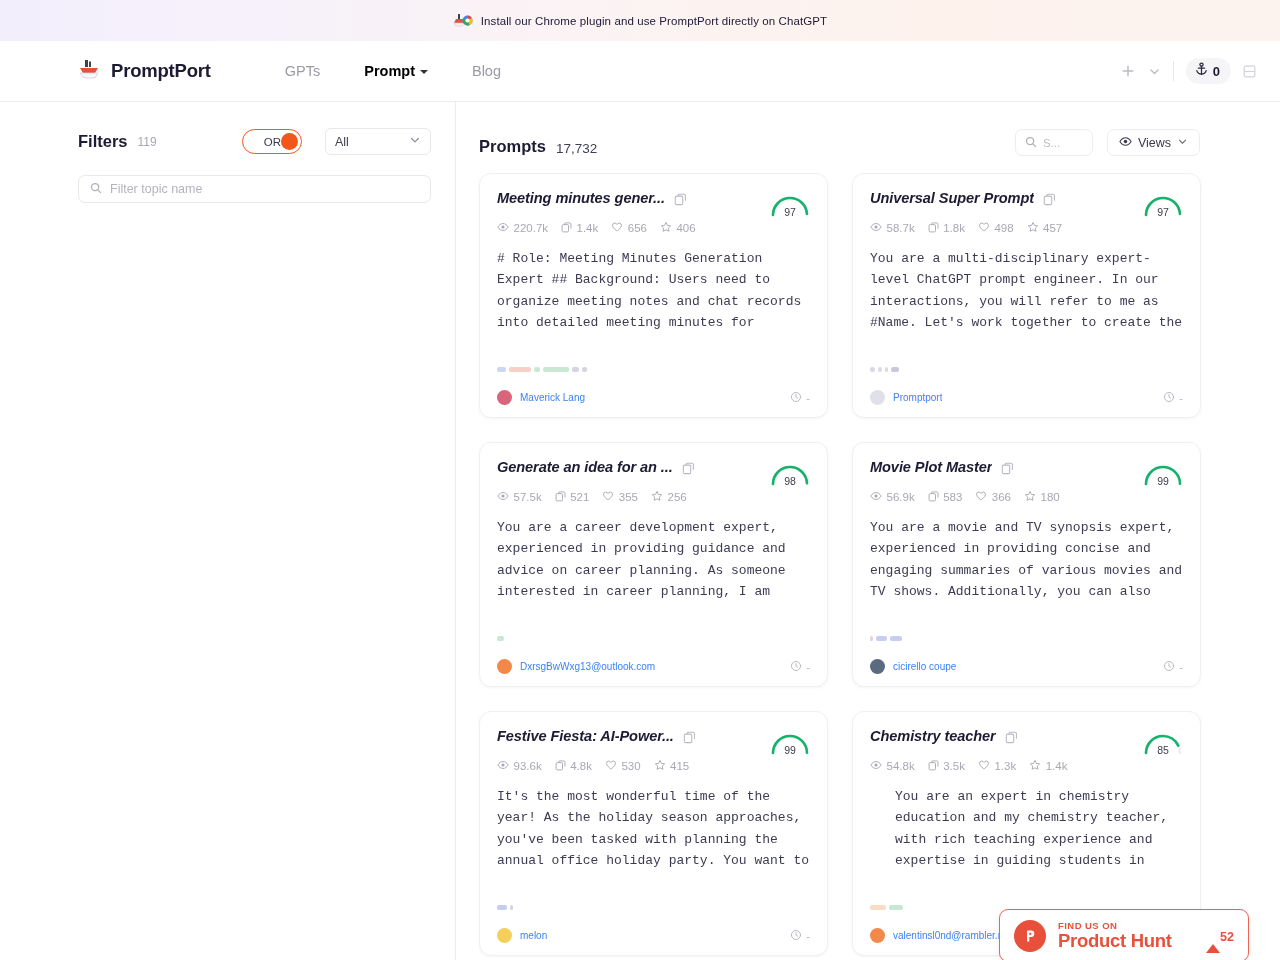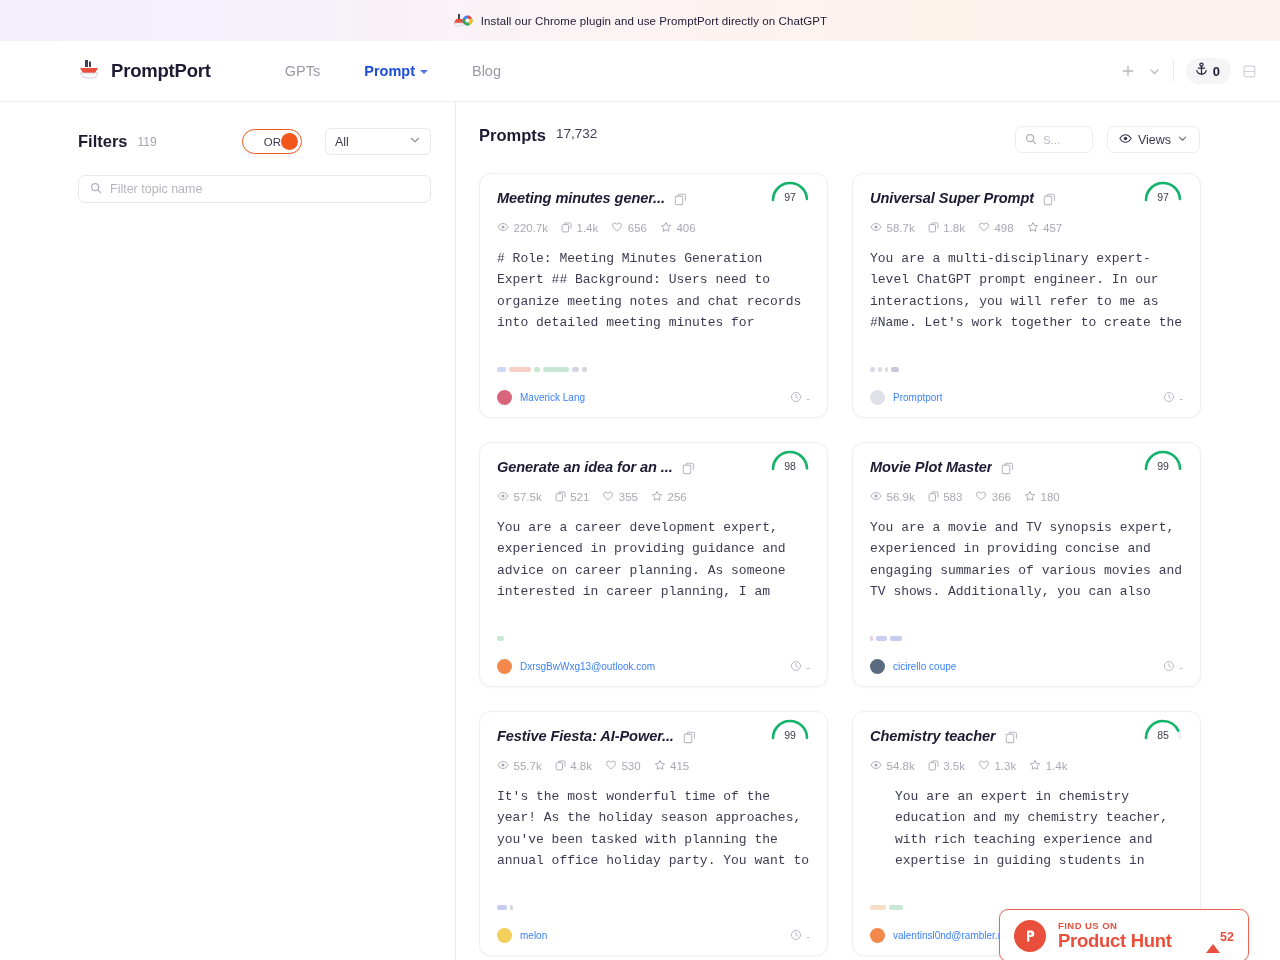--- a/index.html
+++ b/index.html
@@ -31,21 +31,21 @@
     padding: 0 24px 0 78px;
     position: relative;
   }
   .brand { display:flex; align-items:center; gap:9px; }
   .brand-name { font-size: 18.5px; font-weight: 700; color: #1c1b33; letter-spacing: -.2px; }
   .nav { display:flex; align-items:center; gap: 44px; margin-left: 74px; }
   .nav-item {
     font-size: 14.5px; color: #9a9aa6; cursor: pointer;
     display:flex; align-items:center; gap:5px;
   }
-  .nav-item.active { color:#1d4ed8; font-weight:700; }
+  .nav-item.active { color:#000000; font-weight:700; }
   .chev {
     width:0;height:0;border-left:4px solid transparent;border-right:4px solid transparent;
     border-top:4.5px solid currentColor; opacity:.8; margin-top:2px;
   }
   .header-right { margin-left:auto; display:flex; align-items:center; gap:12px; }
   .hr-icon { color:#b9b9c2; cursor:pointer; display:flex; align-items:center; }
   .hr-div { width:1px; height:20px; background:#e6e6ec; }
   .anchor-pill {
     display:flex; align-items:center; gap:5px;
     background:#f5f5f7; border-radius:14px; padding:4px 11px 4px 9px;
@@ -83,21 +83,21 @@
     cursor:text;
   }
   .filter-search input {
     border:0; outline:0; font-size:12.5px; color:#40404f; width:100%;
     font-family:"Liberation Sans", sans-serif; background:transparent;
   }
   .filter-search input::placeholder { color:#b4b4be; }
 
   
   .main { flex:1; padding: 24px 80px 0 23px; overflow:hidden; position:relative; }
-  .main-head { display:flex; align-items:flex-start; height:30px; }
+  .main-head { display:flex; align-items:flex-end; height:30px; }
   .main-title { font-size:16.5px; font-weight:700; color:#1c1b33; }
   .main-count { font-size:13.5px; color:#41405a; margin-left:10px; }
   .main-tools { margin-left:auto; display:flex; align-items:center; gap:14px; }
   .search-box {
     width:78px;height:27px;border:1px solid #ededf1;border-radius:7px;background:#fff;
     display:flex;align-items:center;gap:6px;padding:0 9px; cursor:text;
   }
   .search-box span { font-size:11.5px;color:#bcbcc6; overflow:hidden; white-space:nowrap; }
   .views-btn {
     height:27px;border:1px solid #ededf1;border-radius:7px;background:#fff;
@@ -114,21 +114,21 @@
     box-shadow:0 1px 3px rgba(20,20,43,.045);
     padding:16px 17px 12px 17px; height:245px;
     display:flex; flex-direction:column; position:relative; cursor:pointer;
   }
   .card-top { display:flex; align-items:flex-start; gap:9px; }
   .card-title {
     font-size:14.6px; font-weight:700; color:#1c1b33; letter-spacing:-.1px;
     white-space:nowrap; overflow:hidden; max-width:190px;font-style:italic;
   }
   .copy-icon { flex:none; margin-top:2px; cursor:pointer; }
-  .gauge { position:absolute; right:15px; top:4px; width:44px; height:30px; }
+  .gauge { position:absolute; right:15px; top:19px; width:44px; height:30px; }
   .gauge .num {
     position:absolute; left:0; right:0; top:13px; text-align:center;
     font-size:10.5px; color:#40404f;
   }
   .stats { display:flex; align-items:center; gap:13px; margin-top:11px; }
   .stat { display:flex; align-items:center; gap:4.5px; font-size:11.5px; color:#a8a8b4; }
   .desc {
     margin-top:13px; font-size:13px; line-height:21.4px; color:#3c3b52;font-family:Liberation Mono, monospace;
   }
   .tags { margin-top:auto; display:flex; gap:3px; align-items:center; height:8px; padding-bottom:2px;}
@@ -552,21 +552,21 @@
           <div class="gauge"><svg width="44" height="30" viewBox="0 0 44 30">
               <path d="M5 22 A17 17 0 0 1 39 22" fill="none" stroke="#edeef2" stroke-width="2.6" stroke-linecap="round"></path>
               <path d="M5 22 A17 17 0 0 1 39 22" fill="none" stroke="#13b36a" stroke-width="2.6" stroke-linecap="round" stroke-dasharray="52.87 999"></path>
             </svg><span class="num">99</span></div>
           <div class="stats">
             <span class="stat">
               <span><svg width="12" height="12" viewBox="0 0 14 14" fill="none" stroke="#a8a8b4" stroke-width="1.1">
                   <path d="M1 7C2.7 4.2 4.7 3 7 3s4.3 1.2 6 4c-1.7 2.8-3.7 4-6 4S2.7 9.8 1 7Z"></path>
                   <circle cx="7" cy="7" r="1.8" fill="#a8a8b4" stroke="none"></circle>
                 </svg></span>
-              <span>55.7k</span>
+              <span>93.6k</span>
             </span>
             <span class="stat">
               <span><svg width="11" height="11" viewBox="0 0 13 13" fill="none" stroke="#a8a8b4" stroke-width="1.1">
                   <rect x="1.3" y="3.1" width="7.6" height="8.6" rx="1.4"></rect>
                   <path d="M4.2 3.1V2.3a1.2 1.2 0 0 1 1.2-1.2h4.9A1.5 1.5 0 0 1 11.8 2.6v5.2"></path>
                 </svg></span>
               <span>4.8k</span>
             </span>
             <span class="stat">
               <span><svg width="12" height="12" viewBox="0 0 14 14" fill="none" stroke="#a8a8b4" stroke-width="1.1">

